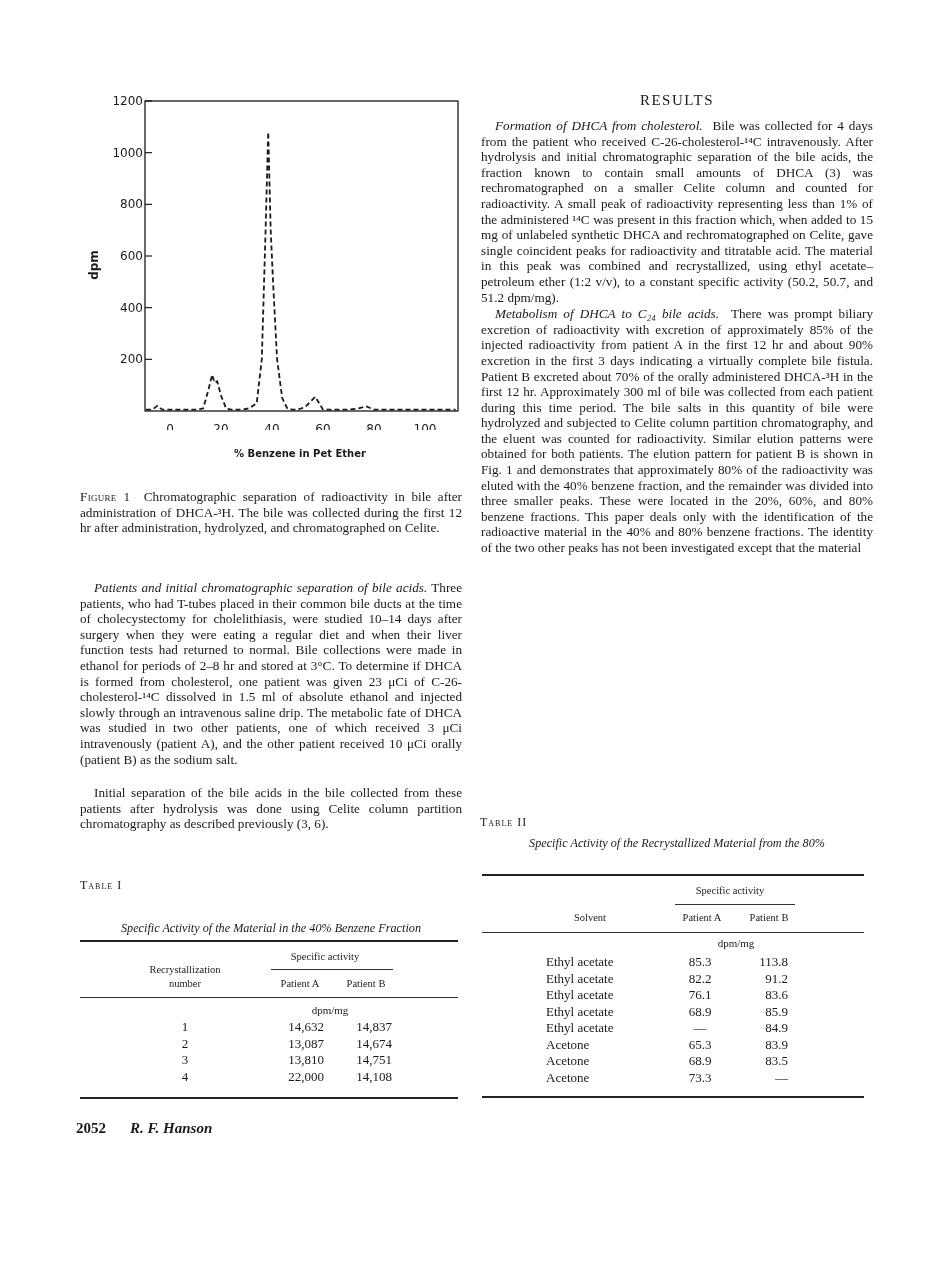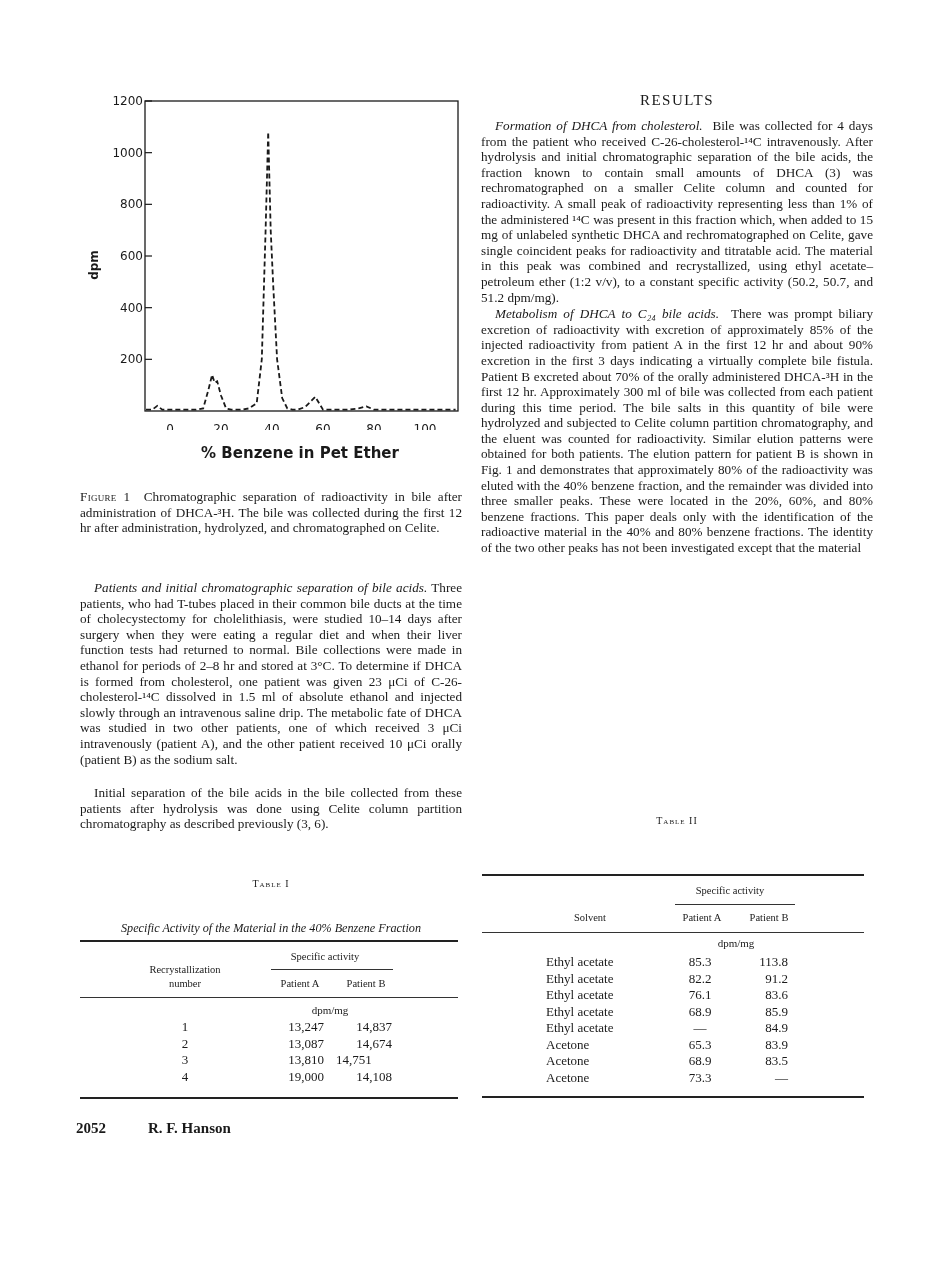--- a/index.html
+++ b/index.html
@@ -1,34 +1,34 @@
 <!DOCTYPE html>
 <html><head>
 <meta charset="utf-8">
 <style>
   html, body { margin:0; padding:0; background:#ffffff; }
   body { width:936px; height:1261px; position:relative; overflow:hidden; font-family:"Liberation Serif", "DejaVu Serif", serif; color:#1a1a1a; }
   .chart-svg { position:absolute; left:80px; top:90px; }
   .axis-text { font-family:"DejaVu Sans", "Liberation Sans", sans-serif; font-size:12px; fill:#1a1a1a; }
-  .xlabel { position:absolute; left:140px; width:320px; text-align:center; font-family:"DejaVu Sans", "Liberation Sans", sans-serif; font-size:15px; font-weight:bold; line-height:19px; }
+  .xlabel { position:absolute; left:140px; width:320px; text-align:center; font-family:"DejaVu Sans", "Liberation Sans", sans-serif; font-size:10px; font-weight:bold; line-height:19px; }
   .caption { position:absolute; left:80px; top:489px; width:382px; font-size:13.2px; line-height:15.6px; text-align:justify; }
   .caption .fig { font-variant:small-caps; letter-spacing:0.3px; }
   .col-text { position:absolute; font-size:13.2px; line-height:15.6px; text-align:justify; }
   .col-text p { margin:0; text-indent:14px; }
   .col-text i { font-style:italic; }
   .heading { position:absolute; left:480px; width:394px; text-align:center; top:92px; font-size:15px; letter-spacing:1.5px; }
-  .tbl-title { position:absolute; text-align:center; font-size:10px; font-variant:small-caps; letter-spacing:1px; }
+  .tbl-title { position:absolute; text-align:left; font-size:12px; font-variant:small-caps; letter-spacing:1px; }
   .tbl-sub { position:absolute; text-align:center; font-style:italic; font-size:12.2px; line-height:16px; }
   .rule { position:absolute; height:0; border-top:2px solid #222; }
   .rule-thin { position:absolute; height:0; border-top:1px solid #333; }
   .th { position:absolute; font-size:10.5px; text-align:center; line-height:14px; }
   .td { position:absolute; font-size:13px; line-height:16.5px; }
   .unit { position:absolute; font-size:11px; text-align:center; }
   .footer { position:absolute; left:76px; top:1120px; font-size:15px; font-weight:bold; }
-  .footer .author { margin-left:42px; }
+  .footer .author { font-style:italic; margin-left:24px; }
 </style>
 </head>
 <body>
 
 <svg class="chart-svg" width="385" height="340" viewBox="0 0 385 340">
   <g>
     <rect x="65" y="11" width="313" height="310" fill="none" stroke="#1a1a1a" stroke-width="1.3"></rect>
   </g>
   <g id="yticks">
       <line x1="65" x2="72" y1="269.3333333333333" y2="269.3333333333333" stroke="#1a1a1a" stroke-width="1.2"></line>
@@ -80,42 +80,43 @@
   <div>number</div>
 </div>
 <div class="th" style="left:270px; width:110px; top:950px;">Specific activity</div>
 <div class="rule-thin" style="left:271px; width:122px; top:969px;"></div>
 <div class="th" style="left:268px; width:64px; top:977px;">Patient A</div>
 <div class="th" style="left:334px; width:64px; top:977px;">Patient B</div>
 <div class="rule-thin" style="left:80px; width:378px; top:997px;"></div>
 <div class="unit" style="left:290px; width:80px; top:1004px;">dpm/mg</div>
 <div id="t1body">
     <div class="td" style="left: 160px; width: 50px; top: 1019px; text-align: center;">1</div>
-    <div class="td" style="left: 268px; width: 56px; top: 1019px; text-align: right;">13,247</div>
+    <div class="td" style="left: 268px; width: 56px; top: 1019px; text-align: right;">14,632</div>
     <div class="td" style="left: 336px; width: 56px; top: 1019px; text-align: right;">14,837</div>
     <div class="td" style="left: 160px; width: 50px; top: 1035.5px; text-align: center;">2</div>
     <div class="td" style="left: 268px; width: 56px; top: 1035.5px; text-align: right;">13,087</div>
     <div class="td" style="left: 336px; width: 56px; top: 1035.5px; text-align: right;">14,674</div>
     <div class="td" style="left: 160px; width: 50px; top: 1052px; text-align: center;">3</div>
     <div class="td" style="left: 268px; width: 56px; top: 1052px; text-align: right;">13,810</div>
-    <div class="td" style="left: 336px; width: 56px; top: 1052px; ">14,751</div>
+    <div class="td" style="left: 336px; width: 56px; top: 1052px; text-align: right;">14,751</div>
     <div class="td" style="left: 160px; width: 50px; top: 1068.5px; text-align: center;">4</div>
-    <div class="td" style="left: 268px; width: 56px; top: 1068.5px; text-align: right;">19,000</div>
+    <div class="td" style="left: 268px; width: 56px; top: 1068.5px; text-align: right;">22,000</div>
     <div class="td" style="left: 336px; width: 56px; top: 1068.5px; text-align: right;">14,108</div>
   </div>
 <div class="rule" style="left:80px; width:378px; top:1097px;"></div>
 
 <div class="heading">RESULTS</div>
 <div class="col-text" style="left:481px; top:118px; width:392px;">
   <p><i>Formation of DHCA from cholesterol.</i>&nbsp; <span>Bile was collected for 4 days from the patient who received C-26-cholesterol-¹⁴C intravenously. After hydrolysis and initial chromatographic separation of the bile acids, the fraction known to contain small amounts of DHCA (3) was rechromatographed on a smaller Celite column and counted for radioactivity. A small peak of radioactivity representing less than 1% of the administered ¹⁴C was present in this fraction which, when added to 15 mg of unlabeled synthetic DHCA and rechromatographed on Celite, gave single coincident peaks for radioactivity and titratable acid. The material in this peak was combined and recrystallized, using ethyl acetate–petroleum ether (1:2 v/v), to a constant specific activity (50.2, 50.7, and 51.2 dpm/mg).</span></p>
   <p style="margin-top:1px;"><i>Metabolism of DHCA to C₂₄ bile acids.</i>&nbsp; <span>There was prompt biliary excretion of radioactivity with excretion of approximately 85% of the injected radioactivity from patient A in the first 12 hr and about 90% excretion in the first 3 days indicating a virtually complete bile fistula. Patient B excreted about 70% of the orally administered DHCA-³H in the first 12 hr. Approximately 300 ml of bile was collected from each patient during this time period. The bile salts in this quantity of bile were hydrolyzed and subjected to Celite column partition chromatography, and the eluent was counted for radioactivity. Similar elution patterns were obtained for both patients. The elution pattern for patient B is shown in Fig. 1 and demonstrates that approximately 80% of the radioactivity was eluted with the 40% benzene fraction, and the remainder was divided into three smaller peaks. These were located in the 20%, 60%, and 80% benzene fractions. This paper deals only with the identification of the radioactive material in the 40% and 80% benzene fractions. The identity of the two other peaks has not been investigated except that the material</span></p>
 </div>
 
 <div class="tbl-title" style="left:480px; width:394px; top:815px;">Table II</div>
 <div class="tbl-sub" style="left:480px; width:394px; top:835px;">
+  <div>Specific Activity of the Recrystallized Material from the 80%</div>
 </div>
 <div class="rule" style="left:482px; width:382px; top:874px;"></div>
 <div class="th" style="left:675px; width:110px; top:884px;">Specific activity</div>
 <div class="rule-thin" style="left:675px; width:120px; top:904px;"></div>
 <div class="th" style="left:540px; width:100px; top:911px;">Solvent</div>
 <div class="th" style="left:670px; width:64px; top:911px;">Patient A</div>
 <div class="th" style="left:737px; width:64px; top:911px;">Patient B</div>
 <div class="rule-thin" style="left:482px; width:382px; top:932px;"></div>
 <div class="unit" style="left:696px; width:80px; top:937px;">dpm/mg</div>
 <div id="t2body">

